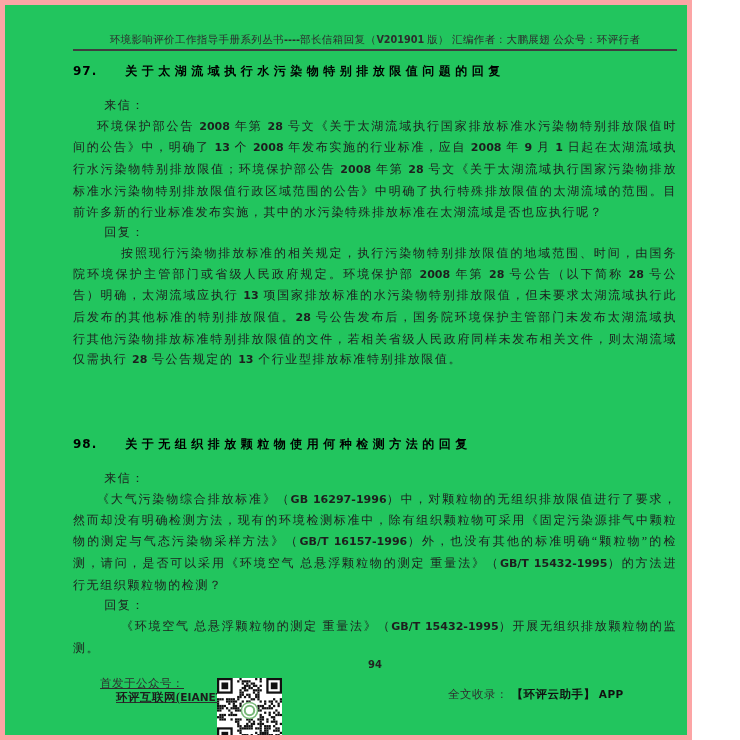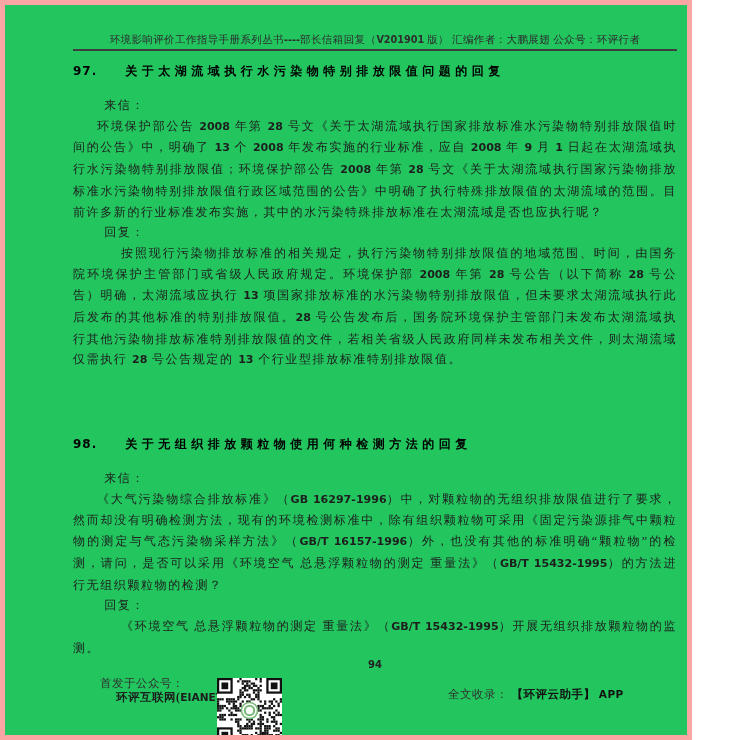--- a/index.html
+++ b/index.html
@@ -37,21 +37,21 @@
     font-family:"DejaVu Sans", sans-serif; font-weight:bold;
     font-size:0.92em; letter-spacing:0;
   }
   .page-num {
     position:absolute; top:654px; left:0; width:740px; text-align:center;
     font-family:"DejaVu Sans", sans-serif; font-size:10px; font-weight:bold;
     color:#222;
   }
   .footer-left {
     position:absolute; top:671px; left:95px;
-    font-size:11.5px; line-height:14px; color:#2e2e2e; letter-spacing:0.5px;
+    font-size:11.5px; line-height:14px; color:#2e2e2e; letter-spacing:0.5px;text-decoration:underline;
   }
   .footer-left .bold-line { font-weight:bold; color:#1c1c1c;margin-left:16px; }
   .qr-wrap { position:absolute; top:673px; left:212px; width:65px; height:65px; }
   .qr-wrap svg { width:65px; height:65px; display:block; }
   .footer-right {
     position:absolute; top:682px; left:443px;
     font-size:11.5px; color:#2e2e2e; letter-spacing:0.5px; white-space:nowrap;
   }
   .footer-right .app-name { font-weight:bold; color:#111; }
   .footer-right .app-suffix {

